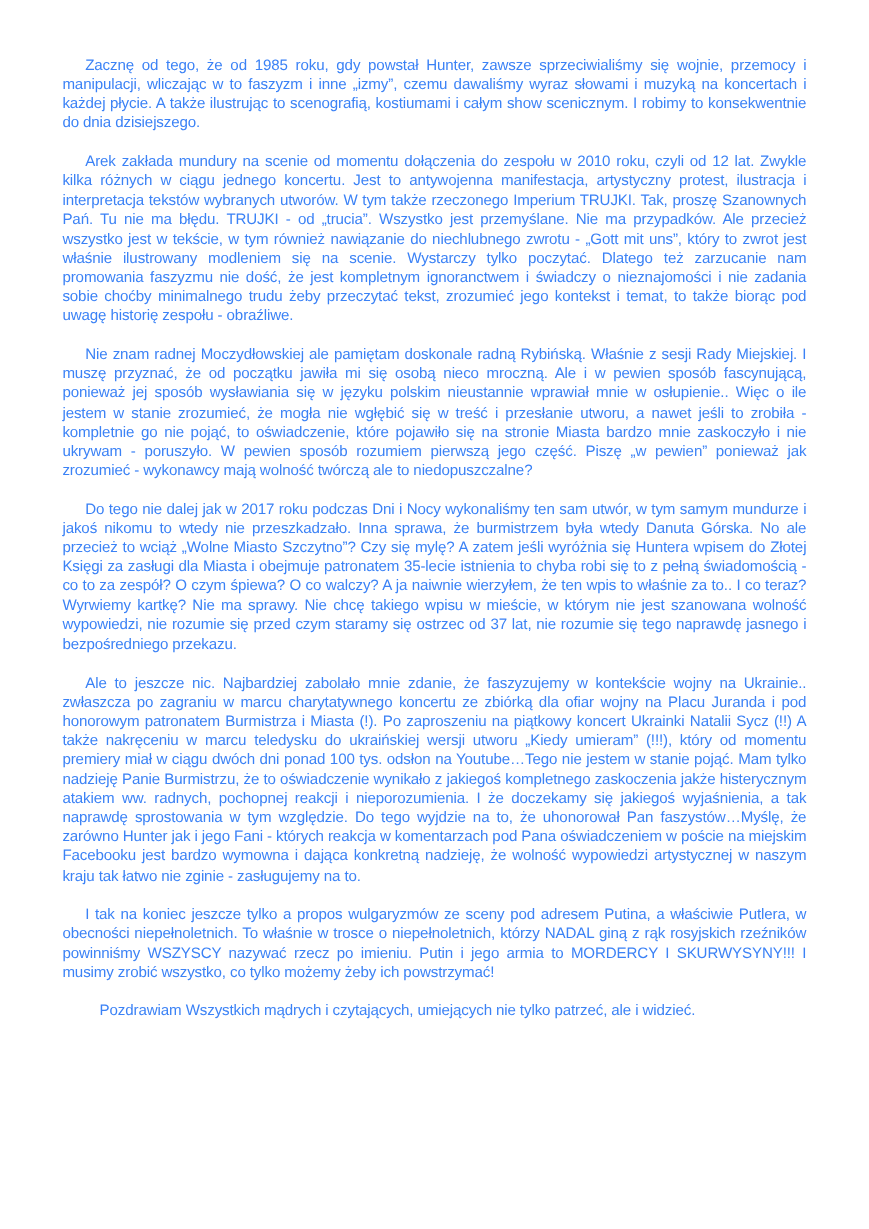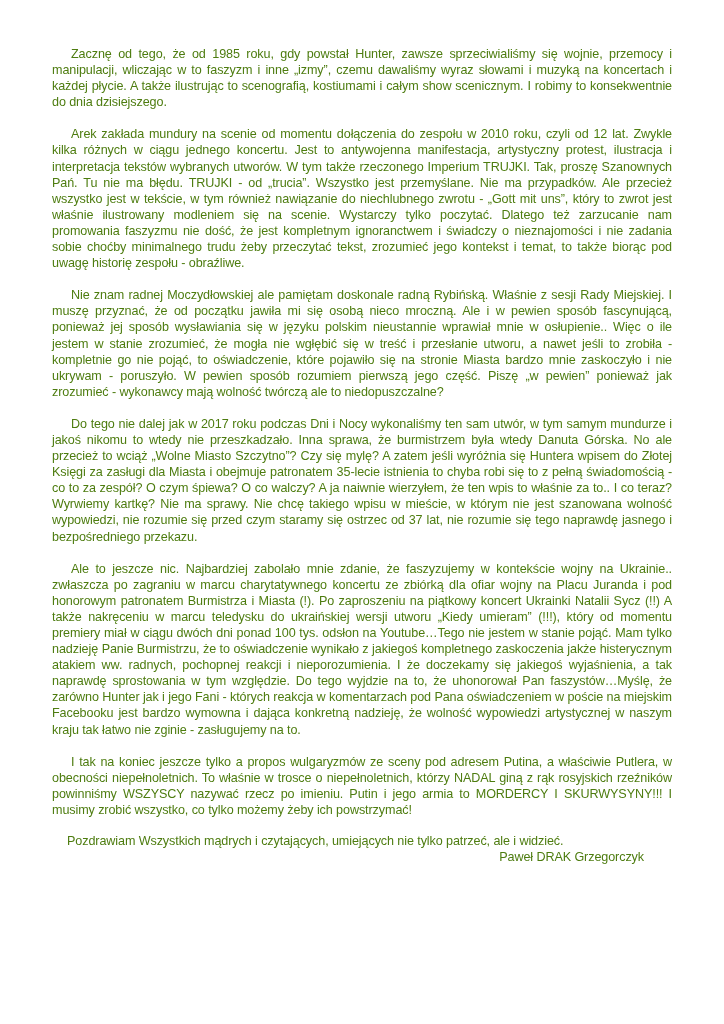--- a/index.html
+++ b/index.html
@@ -14,48 +14,47 @@
       position: relative;
     }
     .page {
       position: absolute;
       left: 52px;
       top: 46px;
       width: 620px;
       font-family: "Liberation Sans", sans-serif;
       font-size: 12.6px;
       line-height: 16.1px;
-      color: #4d7c0f;
+      color: #3b82f6;
       letter-spacing: -0.1px;
     }
     .para {
       margin: 0 0 16px 0;
       text-align: justify;
       text-indent: 19px;
       hyphens: none;
     }
     .para.last-block {
       margin-bottom: 15px;
     }
     .greeting {
-      margin: 0;
+      margin: 16px;
       text-indent: 15px;
       text-align: left;
     }
     .signature {
       margin: 0;
       text-align: right;
       padding-right: 28px;
     }
   </style>
 </head>
 <body>
 
 <div class="page">
   <p class="para">Zacznę od tego, że od 1985 roku, gdy powstał Hunter, zawsze sprzeciwialiśmy się wojnie, przemocy i manipulacji, wliczając w to faszyzm i inne „izmy”, czemu dawaliśmy wyraz słowami i muzyką na koncertach i każdej płycie. A także ilustrując to scenografią, kostiumami i całym show scenicznym. I robimy to konsekwentnie do dnia dzisiejszego.</p>
   <p class="para">Arek zakłada mundury na scenie od momentu dołączenia do zespołu w 2010 roku, czyli od 12 lat. Zwykle kilka różnych w ciągu jednego koncertu. Jest to antywojenna manifestacja, artystyczny protest, ilustracja i interpretacja tekstów wybranych utworów. W tym także rzeczonego Imperium TRUJKI. Tak, proszę Szanownych Pań. Tu nie ma błędu. TRUJKI - od „trucia”. Wszystko jest przemyślane. Nie ma przypadków. Ale przecież wszystko jest w tekście, w tym również nawiązanie do niechlubnego zwrotu - „Gott mit uns”, który to zwrot jest właśnie ilustrowany modleniem się na scenie. Wystarczy tylko poczytać. Dlatego też zarzucanie nam promowania faszyzmu nie dość, że jest kompletnym ignoranctwem i świadczy o nieznajomości i nie zadania sobie choćby minimalnego trudu żeby przeczytać tekst, zrozumieć jego kontekst i temat, to także biorąc pod uwagę historię zespołu - obraźliwe.</p>
   <p class="para">Nie znam radnej Moczydłowskiej ale pamiętam doskonale radną Rybińską. Właśnie z sesji Rady Miejskiej. I muszę przyznać, że od początku jawiła mi się osobą nieco mroczną. Ale i w pewien sposób fascynującą, ponieważ jej sposób wysławiania się w języku polskim nieustannie wprawiał mnie w osłupienie.. Więc o ile jestem w stanie zrozumieć, że mogła nie wgłębić się w treść i przesłanie utworu, a nawet jeśli to zrobiła - kompletnie go nie pojąć, to oświadczenie, które pojawiło się na stronie Miasta bardzo mnie zaskoczyło i nie ukrywam - poruszyło. W pewien sposób rozumiem pierwszą jego część. Piszę „w pewien” ponieważ jak zrozumieć - wykonawcy mają wolność twórczą ale to niedopuszczalne?</p>
   <p class="para">Do tego nie dalej jak w 2017 roku podczas Dni i Nocy wykonaliśmy ten sam utwór, w tym samym mundurze i jakoś nikomu to wtedy nie przeszkadzało. Inna sprawa, że burmistrzem była wtedy Danuta Górska. No ale przecież to wciąż „Wolne Miasto Szczytno”? Czy się mylę? A zatem jeśli wyróżnia się Huntera wpisem do Złotej Księgi za zasługi dla Miasta i obejmuje patronatem 35-lecie istnienia to chyba robi się to z pełną świadomością - co to za zespół? O czym śpiewa? O co walczy? A ja naiwnie wierzyłem, że ten wpis to właśnie za to.. I co teraz? Wyrwiemy kartkę? Nie ma sprawy. Nie chcę takiego wpisu w mieście, w którym nie jest szanowana wolność wypowiedzi, nie rozumie się przed czym staramy się ostrzec od 37 lat, nie rozumie się tego naprawdę jasnego i bezpośredniego przekazu.</p>
   <p class="para">Ale to jeszcze nic. Najbardziej zabolało mnie zdanie, że faszyzujemy w kontekście wojny na Ukrainie.. zwłaszcza po zagraniu w marcu charytatywnego koncertu ze zbiórką dla ofiar wojny na Placu Juranda i pod honorowym patronatem Burmistrza i Miasta (!). Po zaproszeniu na piątkowy koncert Ukrainki Natalii Sycz (!!) A także nakręceniu w marcu teledysku do ukraińskiej wersji utworu „Kiedy umieram” (!!!), który od momentu premiery miał w ciągu dwóch dni ponad 100 tys. odsłon na Youtube…Tego nie jestem w stanie pojąć. Mam tylko nadzieję Panie Burmistrzu, że to oświadczenie wynikało z jakiegoś kompletnego zaskoczenia jakże histerycznym atakiem ww. radnych, pochopnej reakcji i nieporozumienia. I że doczekamy się jakiegoś wyjaśnienia, a tak naprawdę sprostowania w tym względzie. Do tego wyjdzie na to, że uhonorował Pan faszystów…Myślę, że zarówno Hunter jak i jego Fani - których reakcja w komentarzach pod Pana oświadczeniem w poście na miejskim Facebooku jest bardzo wymowna i dająca konkretną nadzieję, że wolność wypowiedzi artystycznej w naszym kraju tak łatwo nie zginie - zasługujemy na to.</p>
   <p class="para last-block">I tak na koniec jeszcze tylko a propos wulgaryzmów ze sceny pod adresem Putina, a właściwie Putlera, w obecności niepełnoletnich. To właśnie w trosce o niepełnoletnich, którzy NADAL giną z rąk rosyjskich rzeźników powinniśmy WSZYSCY nazywać rzecz po imieniu. Putin i jego armia to MORDERCY I SKURWYSYNY!!! I musimy zrobić wszystko, co tylko możemy żeby ich powstrzymać!</p>
   <p class="greeting">Pozdrawiam Wszystkich mądrych i czytających, umiejących nie tylko patrzeć, ale i widzieć.</p>
-  <p class="signature">Paweł DRAK Grzegorczyk</p>
 </div>
 
 </body></html>

